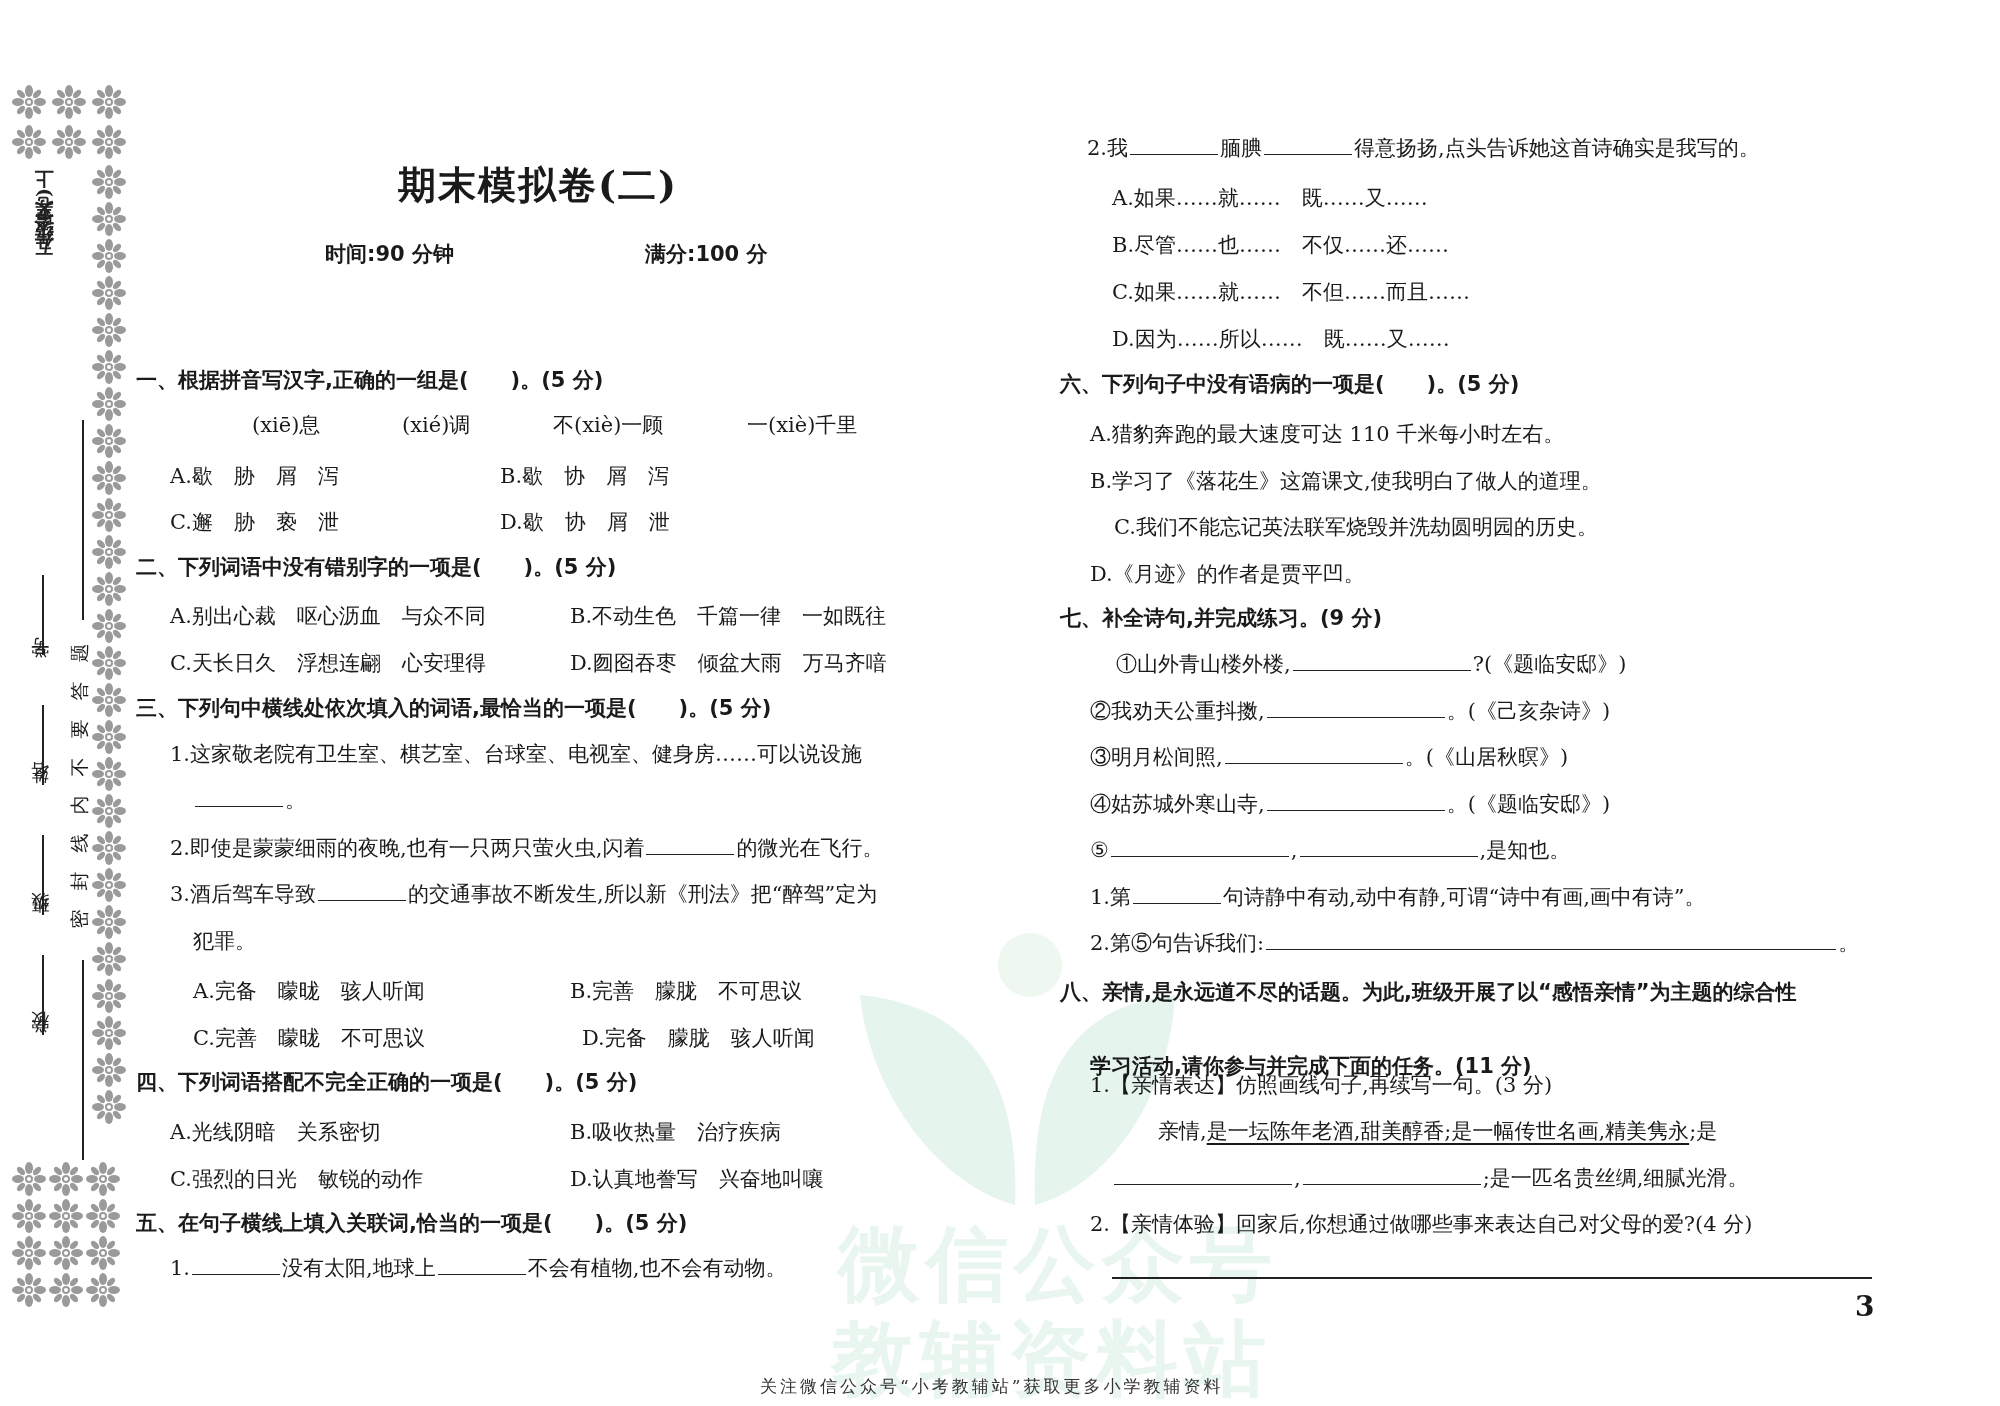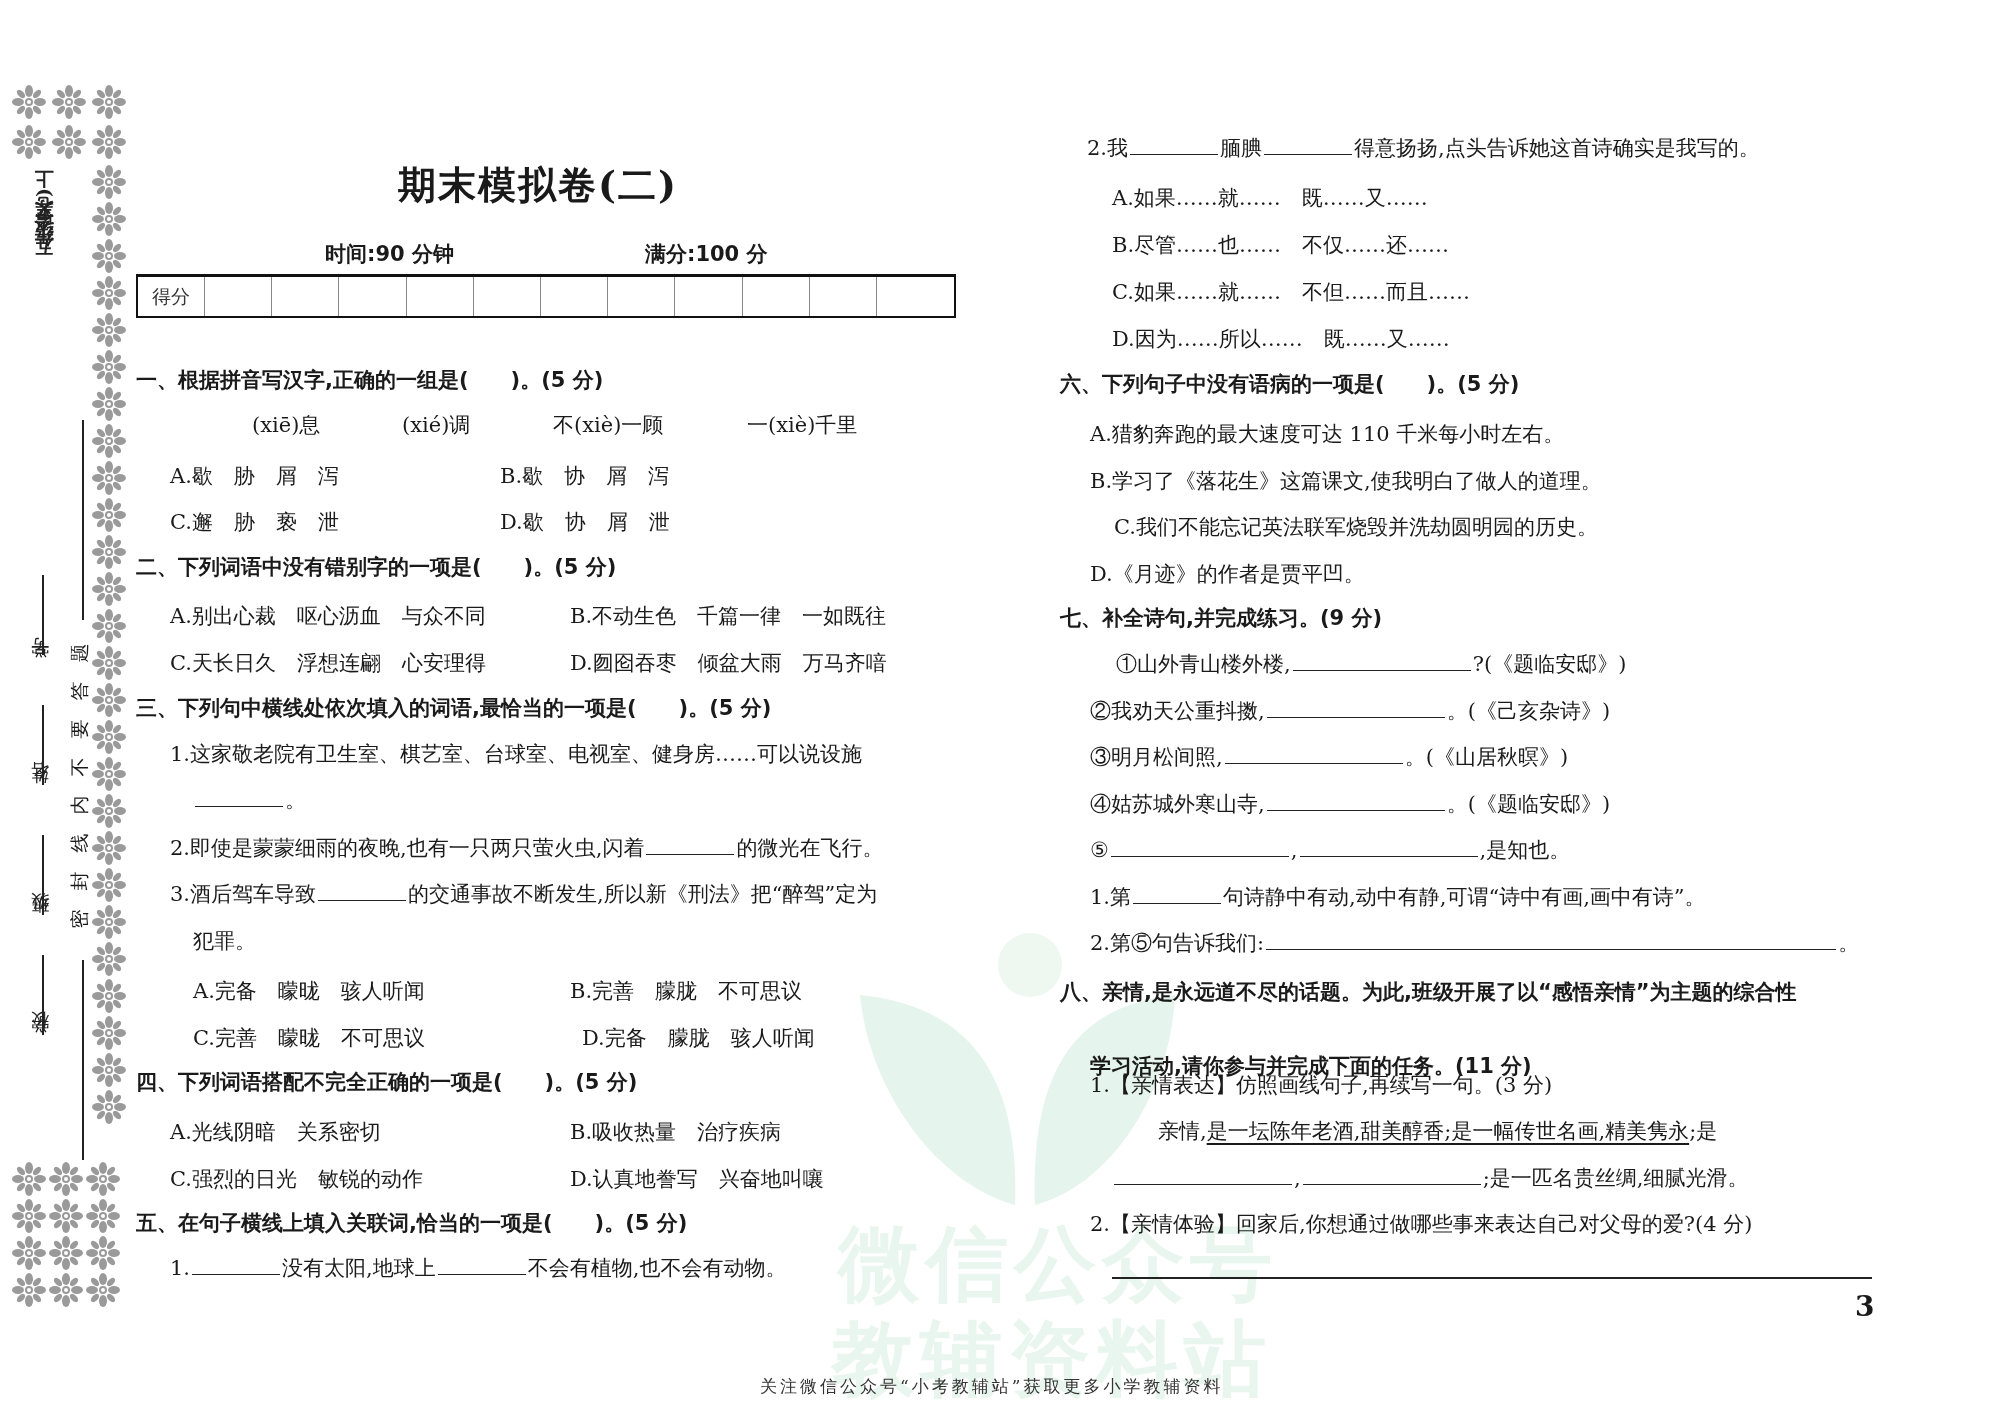--- a/index.html
+++ b/index.html
@@ -814,34 +814,20 @@
   <div class="wm-text" style="left:838px; top:1210px;">微信公众号</div>
   <div class="wm-text" style="left:832px; top:1305px;">教辅资料站</div>
 </div>
 
 <div class="title">期末模拟卷(二)</div>
 <div class="meta" style="left:325px;">时间:90 分钟</div>
 <div class="meta" style="left:645px;">满分:100 分</div>
 
 <table class="score">
   <tbody>
-  <tr>
-    <td>得分</td>
-    <td></td>
-        <td></td>
-    <td></td>
-        <td></td>
-    <td></td>
-        <td></td>
-    <td></td>
-        <td></td>
-    <td></td>
-        <td></td>
-    <td></td>
-  </tr>
 </tbody>
   </table>
 
 <div class="q h" style="left:136px; top:370px;">一、根据拼音写汉字,正确的一组是(　　)。(5 分)</div>
 <div class="q" style="left:252px; top:415px;">(xiē)息</div>
 <div class="q" style="left:402px; top:415px;">(xié)调</div>
 <div class="q" style="left:553px; top:415px;">不(xiè)一顾</div>
 <div class="q" style="left:747px; top:415px;">一(xiè)千里</div>
 <div class="opt" style="left:170px; top:462px;">A.歇　胁　屑　泻</div>
 <div class="opt" style="left:500px; top:462px;">B.歇　协　屑　泻</div>

